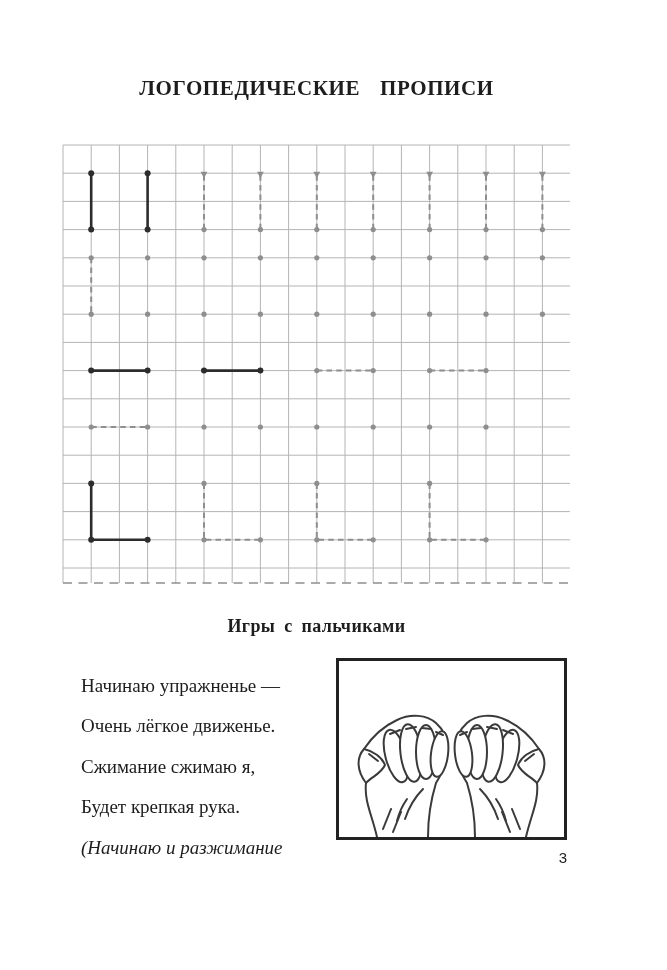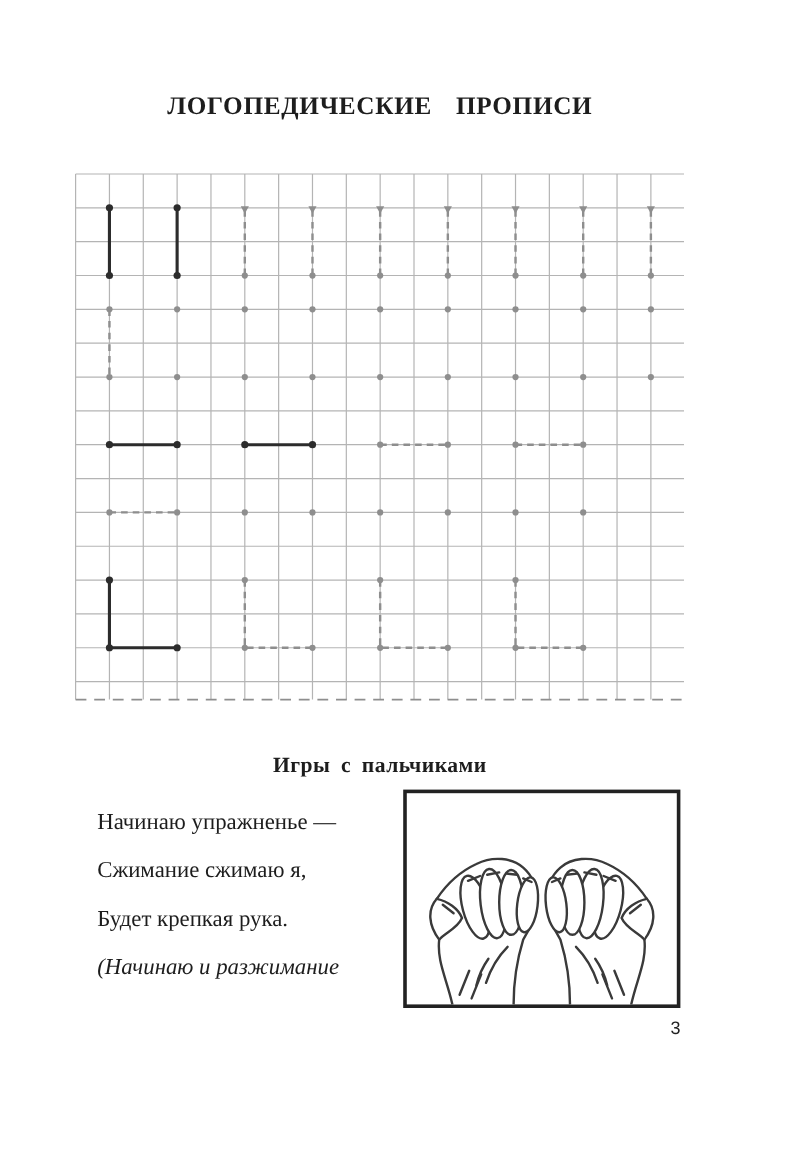--- a/index.html
+++ b/index.html
@@ -2,21 +2,21 @@
 <html><head>
 <meta charset="utf-8">
 <style>
   html,body{margin:0;padding:0;background:#ffffff;}
   .page{position:relative;width:667px;height:970px;background:#ffffff;overflow:hidden;
         font-family:"Liberation Serif", serif;color:#1d1d1d;}
   .page-title{position:absolute;left:63px;top:76px;width:507px;text-align:center;
         font-size:21px;font-weight:bold;letter-spacing:0.6px;word-spacing:14px;}
   .grid-svg{position:absolute;left:0;top:0;pointer-events:none;}
   .section-heading{position:absolute;left:63px;top:616px;width:507px;text-align:center;
-        font-size:18px;font-weight:bold;letter-spacing:0.4px;word-spacing:4px;margin-top:11px;}
+        font-size:18px;font-weight:bold;letter-spacing:0.4px;word-spacing:4px;}
   .poem{position:absolute;left:63px;top:657px;width:286px;font-size:19px;line-height:22.4px;}
   .poem p{margin:18px;}
   .poem .note{font-style:italic;}
   .figure-frame{position:absolute;left:336px;top:658px;width:231px;height:182px;
         border:3px solid #222222;box-sizing:border-box;background:#ffffff;}
   .figure-frame svg{display:block;}
   .page-number{position:absolute;left:63px;top:849px;width:504px;text-align:right;
         font-size:15px;font-family:"Liberation Sans", sans-serif;color:#222;}
 </style>
 </head>
@@ -144,20 +144,21 @@
       <path d="M429.59999999999997 483.4 V539.8 H486" fill="none" stroke="#8e8e8e" stroke-width="2" stroke-linejoin="round" stroke-dasharray="5.5 4.2"></path>
       <circle cx="429.59999999999997" cy="483.4" r="2.6" fill="#8e8e8e"></circle>
       <circle cx="429.59999999999997" cy="539.8" r="2.6" fill="#8e8e8e"></circle>
       <circle cx="486" cy="539.8" r="2.6" fill="#8e8e8e"></circle>
     </svg>
 
   <div class="section-heading">Игры с пальчиками</div>
 
   <div class="poem">
     <p>Начинаю упражненье —</p>
+    <p>Очень лёгкое движенье.</p>
     <p>Сжимание сжимаю я,</p>
     <p>Будет крепкая рука.</p>
     <p class="note">(Начинаю и разжимание</p>
   </div>
 
   <div class="figure-frame">
     <svg width="225" height="176" viewBox="0 0 225 176">
       <g id="fist-left" fill="none" stroke="#3a3a3a" stroke-width="2" stroke-linecap="round" stroke-linejoin="round">
 
         <path fill="#ffffff" d="M38,176 C33,154 25,140 27,122 C18,110 17,97 25,88

